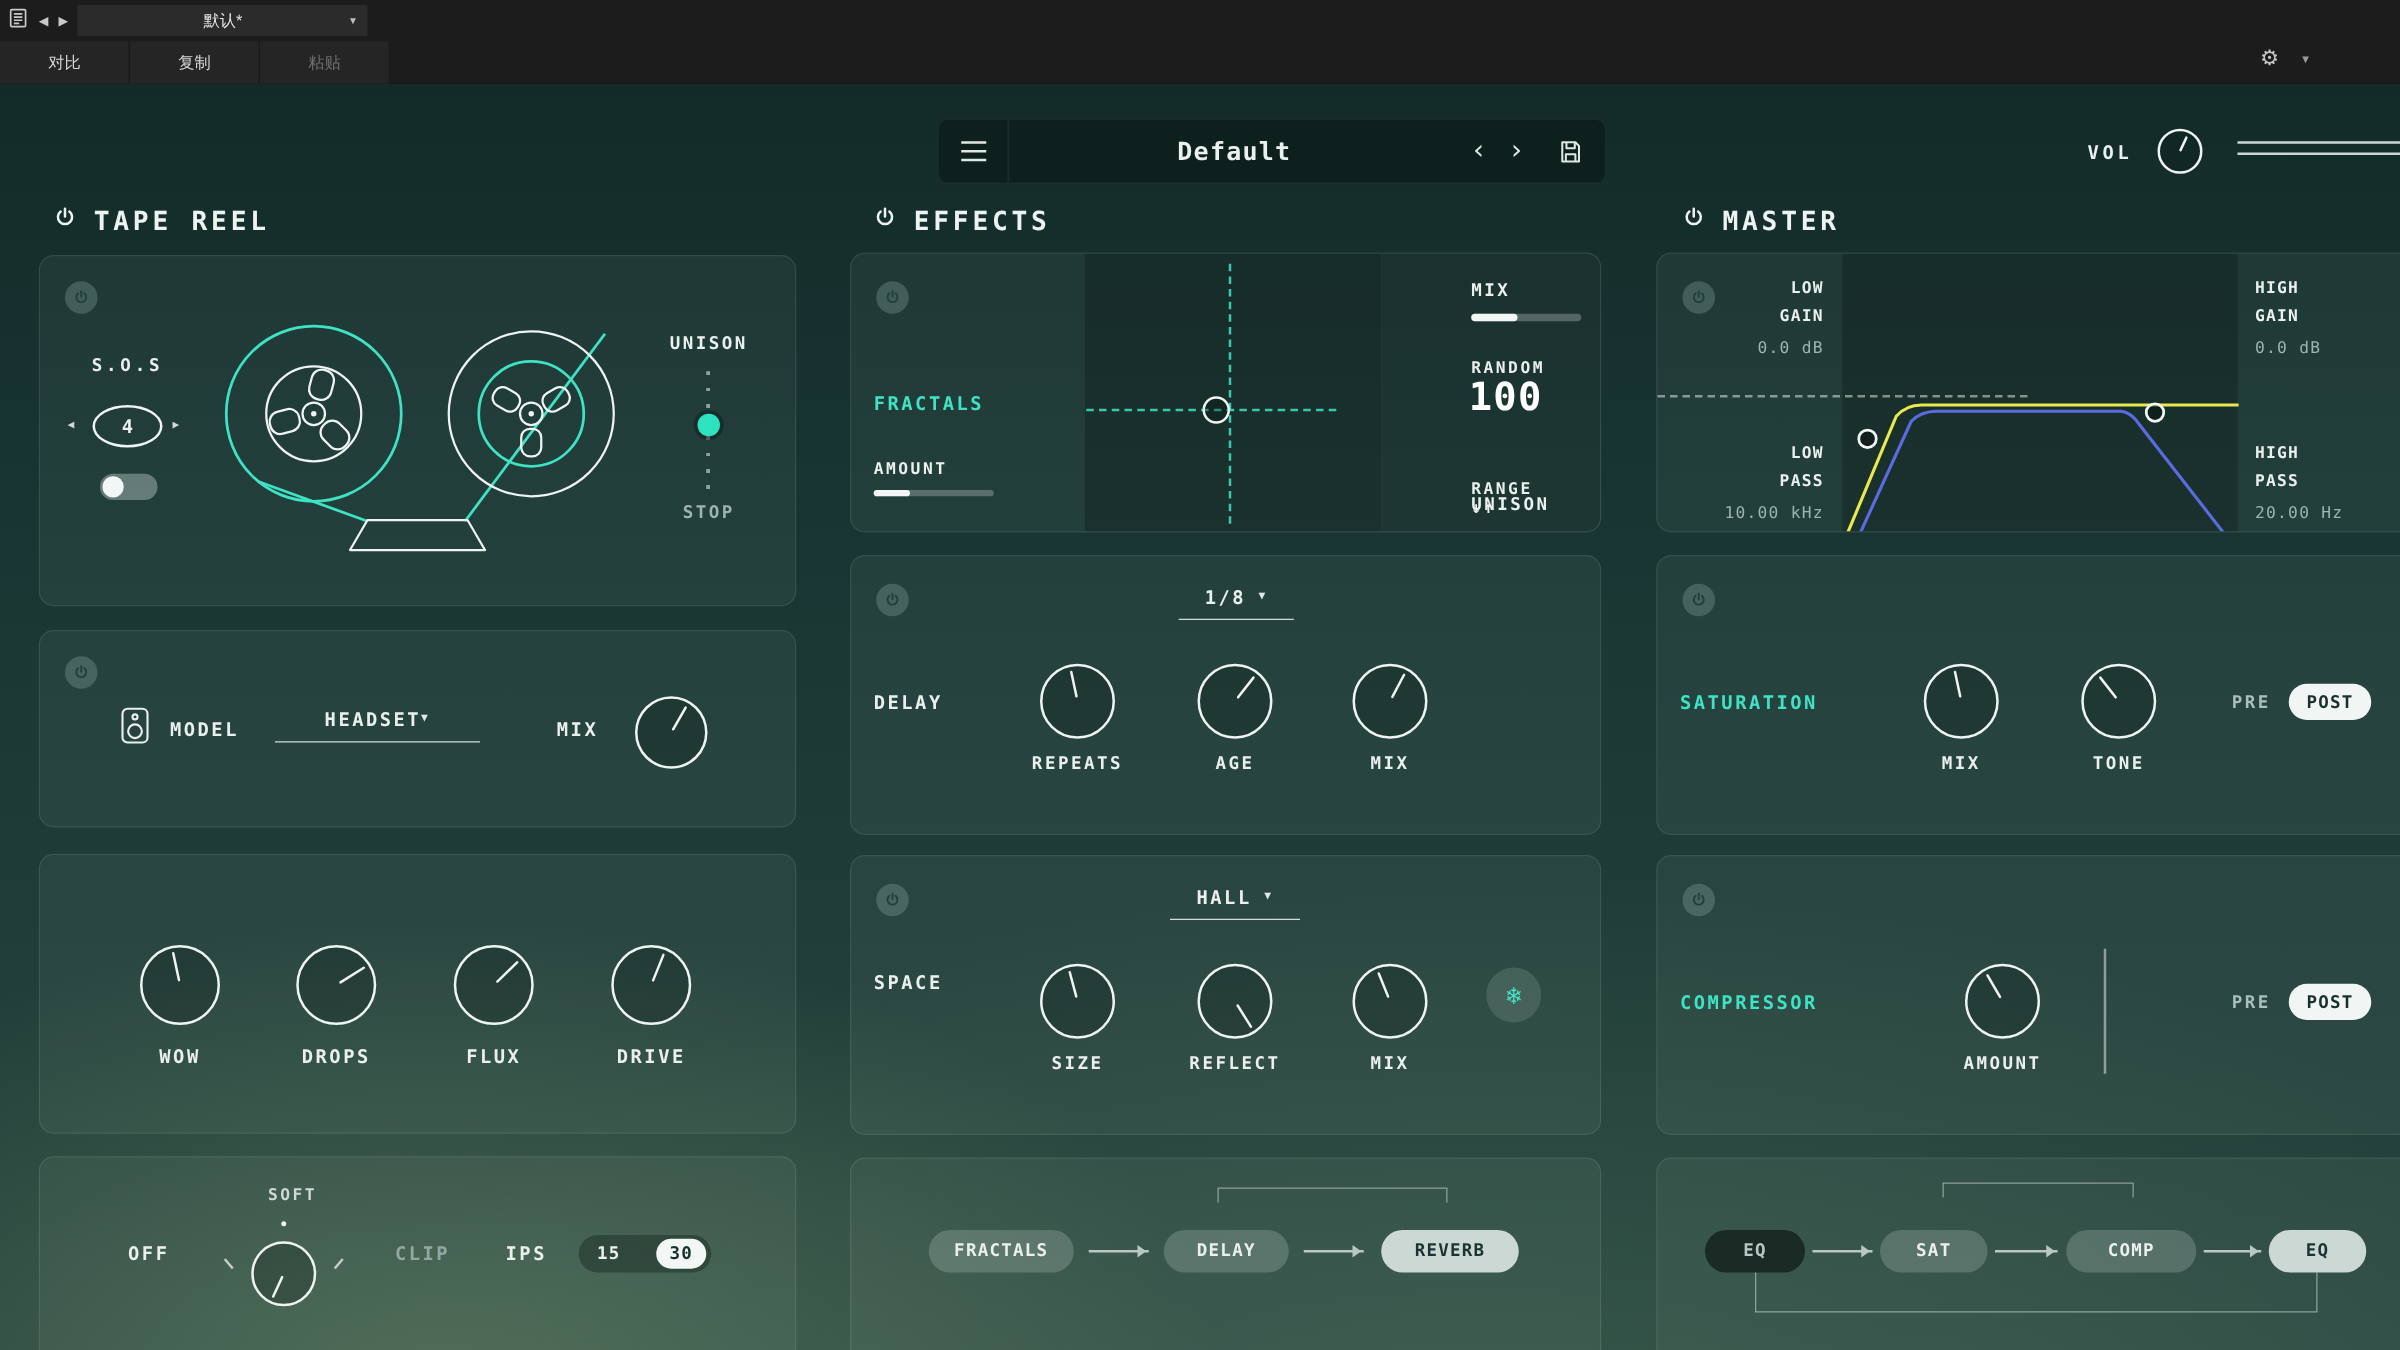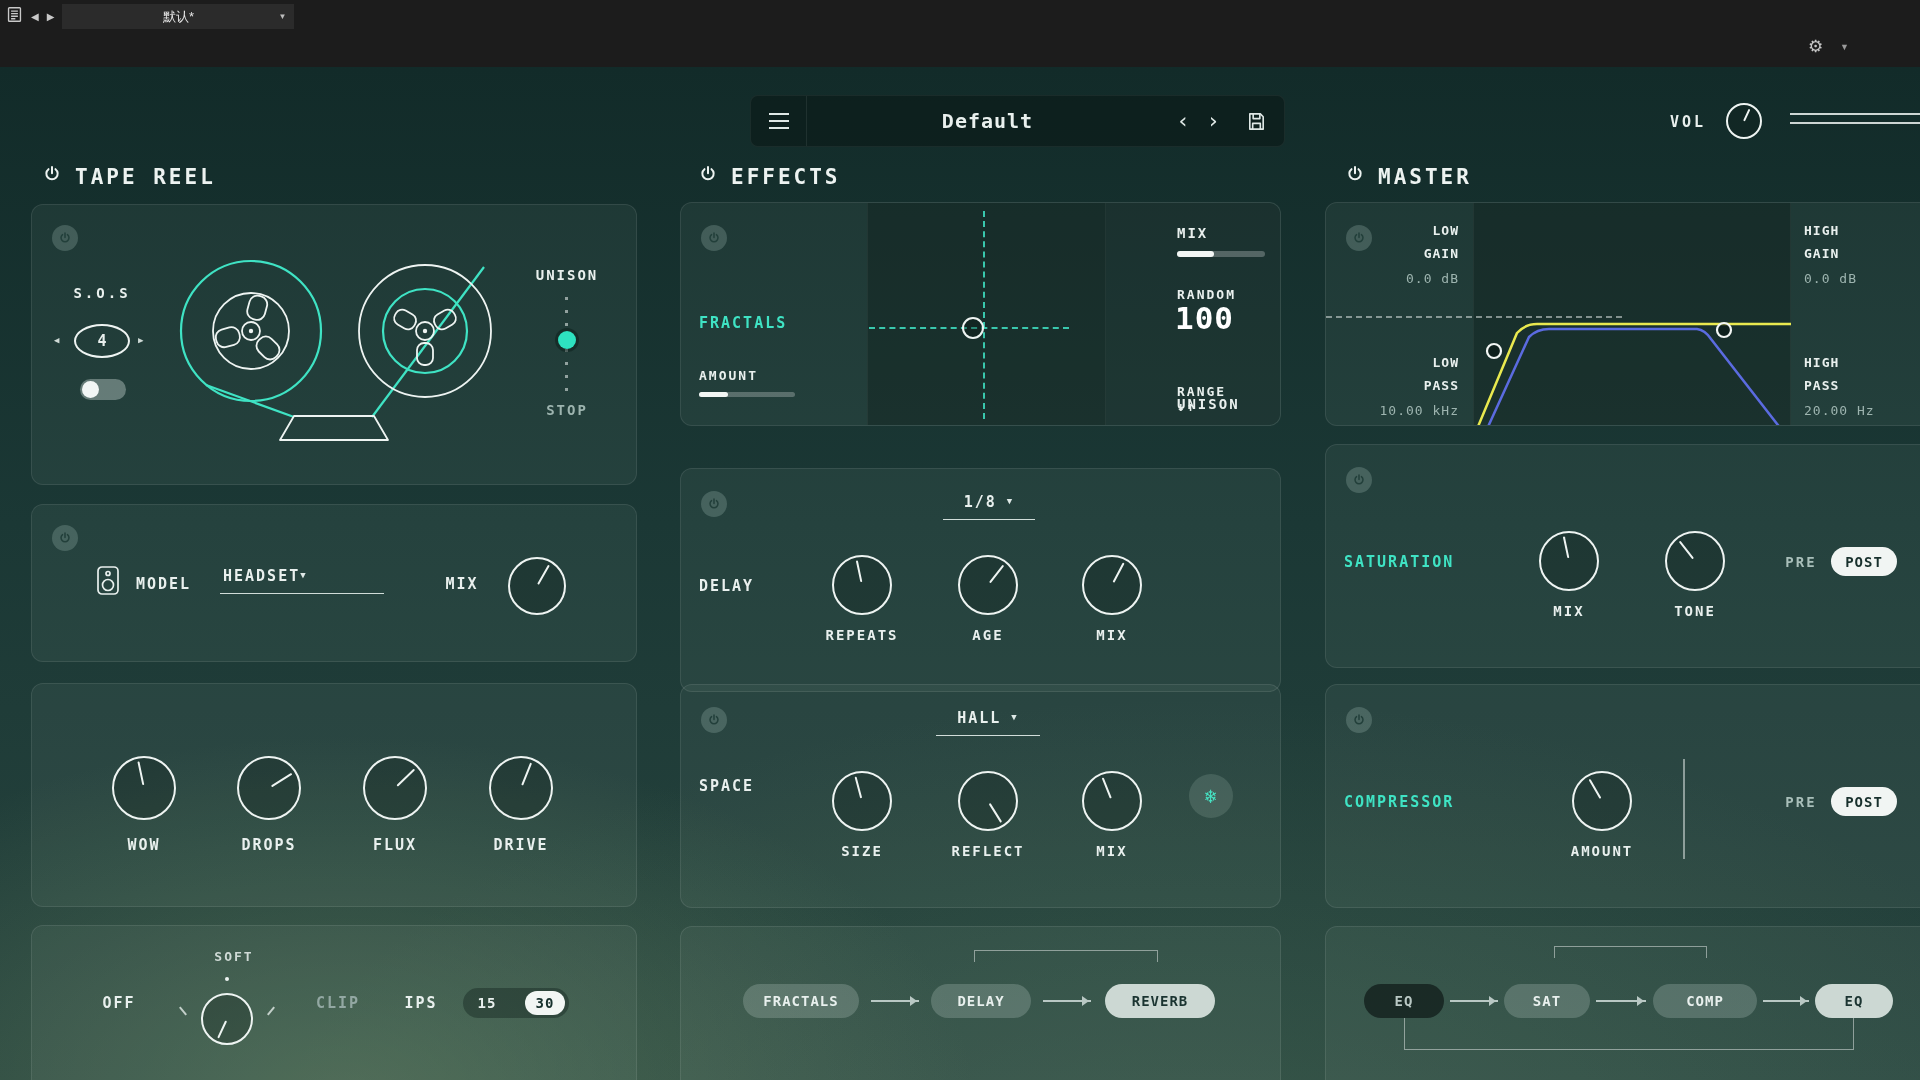--- a/index.html
+++ b/index.html
@@ -40,21 +40,21 @@
   .sec-head{position:absolute;display:flex;align-items:center;gap:13px;font-weight:bold;
             letter-spacing:3px;font-size:21px;color:#edf3f1}
   .pwr-h svg{width:20px;height:20px;stroke:#edf3f1;stroke-width:2.4;fill:none;stroke-linecap:round}
   .pwr{position:absolute;width:26px;height:26px;border-radius:50%;background:rgba(170,200,193,.25);
        display:flex;align-items:center;justify-content:center}
   .pwr svg{width:14px;height:14px;stroke:#223f3a;stroke-width:2.6;fill:none;stroke-linecap:round}
   .knob{position:absolute;border:2px solid #eef4f2;border-radius:50%;background:rgba(10,24,21,.25)}
   .kp{position:absolute;inset:0}
   .kp::before{content:"";position:absolute;left:50%;top:3px;width:2px;height:40%;margin-left:-1px;
               background:#eef4f2;border-radius:2px}
-  .dd{position:absolute;display:flex;align-items:flex-start;justify-content:flex-start;
+  .dd{position:absolute;display:flex;align-items:flex-start;justify-content:center;
       border-bottom:1.5px solid rgba(240,248,245,.85);font-weight:bold;font-size:15px;
       letter-spacing:2px;padding:0 3px 8px 3px}
   .dd.ctr{justify-content:center;gap:10px}
   .caret{font-size:9px;color:#dfe9e7;padding-top:3px}
   .bar{position:absolute;background:rgba(255,255,255,.25);border-radius:3px}
   .bar i{display:block;height:100%;background:#f2f6f4;border-radius:3px}
   .tri{font-size:9px;color:#cfdad6}
   .sos-count{position:absolute;width:56px;height:34px;border:2px solid #eef4f2;border-radius:50%;
              display:flex;align-items:center;justify-content:center;font-weight:bold;font-size:15px}
   .toggle{position:absolute;width:46px;height:21px;border-radius:11px;background:rgba(225,238,234,.35)}
@@ -113,20 +113,25 @@
             <path d="M6 6h8M6 9h8M6 12h8M6 15h5"></path>
           </svg>
       </span>
       <span class="tb-nav">◀</span>
       <span class="tb-nav">▶</span>
       <div class="tb-preset">
         <span>默认*</span>
         <span class="tb-caret">▼</span>
       </div>
     </div>
+    <div class="tb-row2">
+      <button class="tb-btn">对比</button>
+      <button class="tb-btn">复制</button>
+      <button class="tb-btn tb-dis">粘贴</button>
+    </div>
     <span class="tb-gear">⚙</span>
     <span class="tb-gear-caret">▼</span>
   </div>
 
   <div class="preset-bar" style="left:750px;top:95px;width:535px;height:52px">
     <div class="burger">
         <i></i>
         <i></i>
         <i></i>
       </div>
@@ -317,21 +322,21 @@
       </div>
     <div class="lbl abs" style="left:496px;top:84px;font-size:13px">RANDOM</div>
     <div class="big-num" style="left:494px;top:100px">100</div>
     <div class="lbl abs" style="left:496px;top:166px;font-size:13px">
       <span>RANGE</span>
       <span>↓↑</span>
     </div>
     <div class="lbl abs" style="left:496px;top:193px;font-size:14px">UNISON</div>
   </div>
 
-  <div class="panel" style="left:680px;top:468px;width:601px;height:224px">
+  <div class="panel" style="left:680px;top:444px;width:601px;height:224px">
     <div class="pwr" style="left:20px;top:22px">
         <svg viewBox="0 0 24 24">
           <path d="M12 3.5v7.5"></path>
           <path d="M7.8 6.2a6.8 6.8 0 1 0 8.4 0"></path>
         </svg>
       </div>
     <div class="dd ctr" style="left:262px;top:24px;width:92px">
       <span>1/8</span>
       <span class="caret">▼</span>
     </div>

